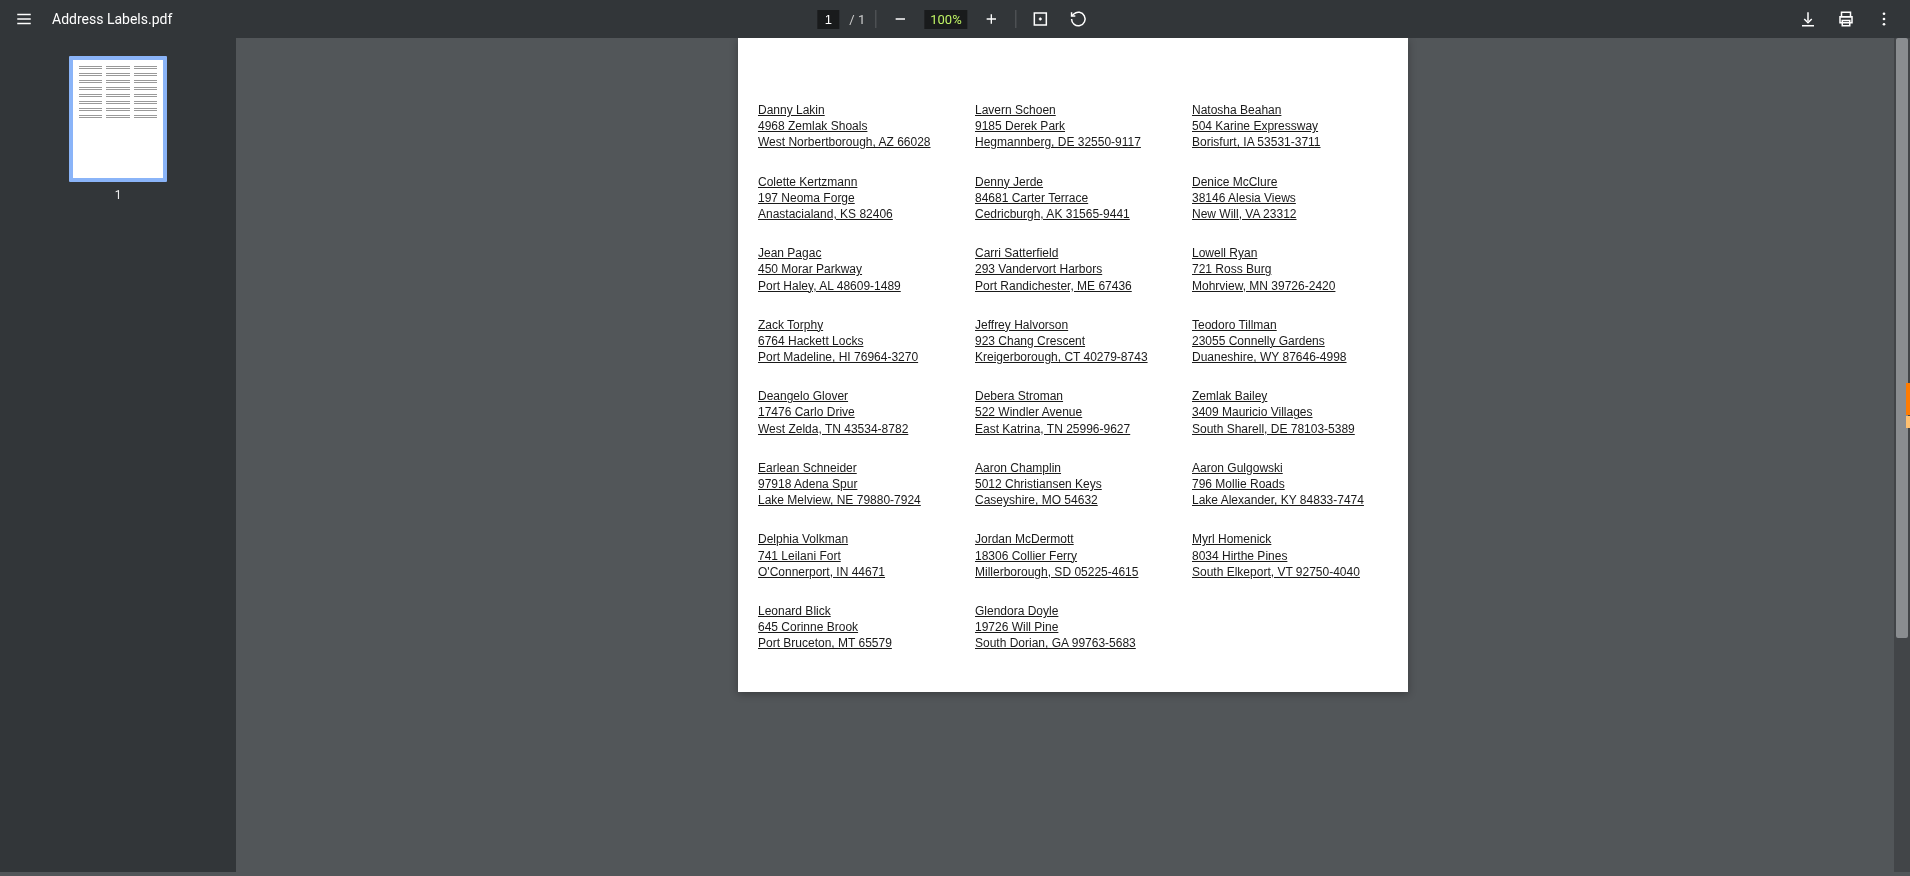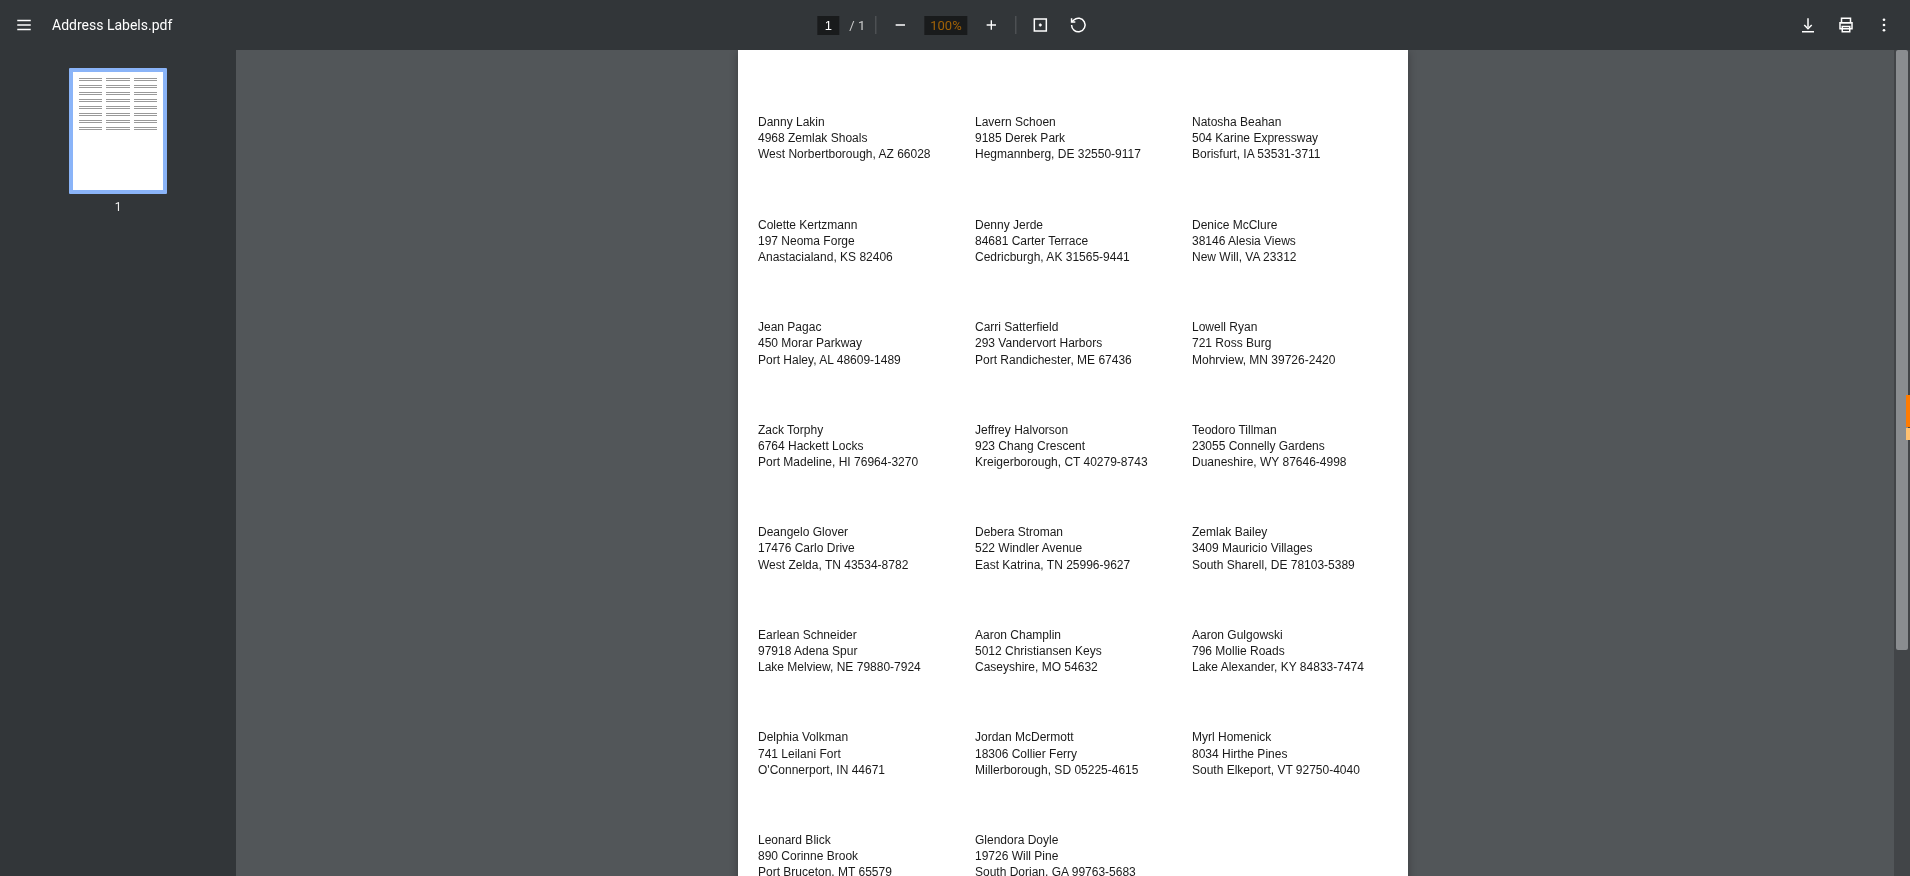--- a/index.html
+++ b/index.html
@@ -3,21 +3,21 @@
 <meta charset="utf-8">
 <style>
   * { margin: 0; padding: 0; box-sizing: border-box; }
   body {
     font-family: "Segoe UI", Roboto, Arial, sans-serif;
     background: #525659;
     overflow: hidden;
     height: 100vh;
   }
   .toolbar {
-    height: 50px;
+    height: 38px;
     background: #323639;
     display: flex;
     align-items: center;
     color: #fff;
     font-size: 13px;
     position: relative;
     z-index: 10;
   }
   .toolbar .left {
     display: flex;
@@ -54,21 +54,21 @@
     width: 1px; height: 18px; background: #5a5d60;
   }
   .icon-btn {
     width: 28px; height: 28px;
     display: flex; align-items: center; justify-content: center;
     cursor: pointer;
     color: #fff;
   }
   .zoom-box {
     background: #191b1c;
-    color: #a16207;
+    color: #bef264;
     font-size: 13px;
     padding: 2px 6px;
     min-width: 38px;
     text-align: right;
   }
   .right {
     margin-left: auto;
     display: flex;
     align-items: center;
     gap: 10px;
@@ -118,21 +118,22 @@
     margin-bottom: 20px;
     box-shadow: 0 2px 8px rgba(0,0,0,0.3);
     padding: 64px 20px 40px 20px;
     color: #1a1a1a;
     font-family: Verdana, Geneva, sans-serif;
     font-size: 12px;
   }
   .label-grid {
     display: grid;
     grid-template-columns: 217px 217px 217px;
-    row-gap: 54px;
+    row-gap: 23px;
+    text-decoration: underline;
   }
   .label {
     line-height: 1.35;
   }
   .scrollbar-track {
     position: absolute;
     right: 0; top: 0;
     width: 16px;
     height: 100%;
     background: #424548;
@@ -457,21 +458,21 @@
             <div>18306 Collier Ferry</div>
             <div>Millerborough, SD 05225-4615</div>
           </div>
           <div class="label">
             <div>Myrl Homenick</div>
             <div>8034 Hirthe Pines</div>
             <div>South Elkeport, VT 92750-4040</div>
           </div>
           <div class="label">
             <div>Leonard Blick</div>
-            <div>890 Corinne Brook</div>
+            <div>645 Corinne Brook</div>
             <div>Port Bruceton, MT 65579</div>
           </div>
           <div class="label">
             <div>Glendora Doyle</div>
             <div>19726 Will Pine</div>
             <div>South Dorian, GA 99763-5683</div>
           </div>
         </div>
     </div>
     <div class="scrollbar-track">

